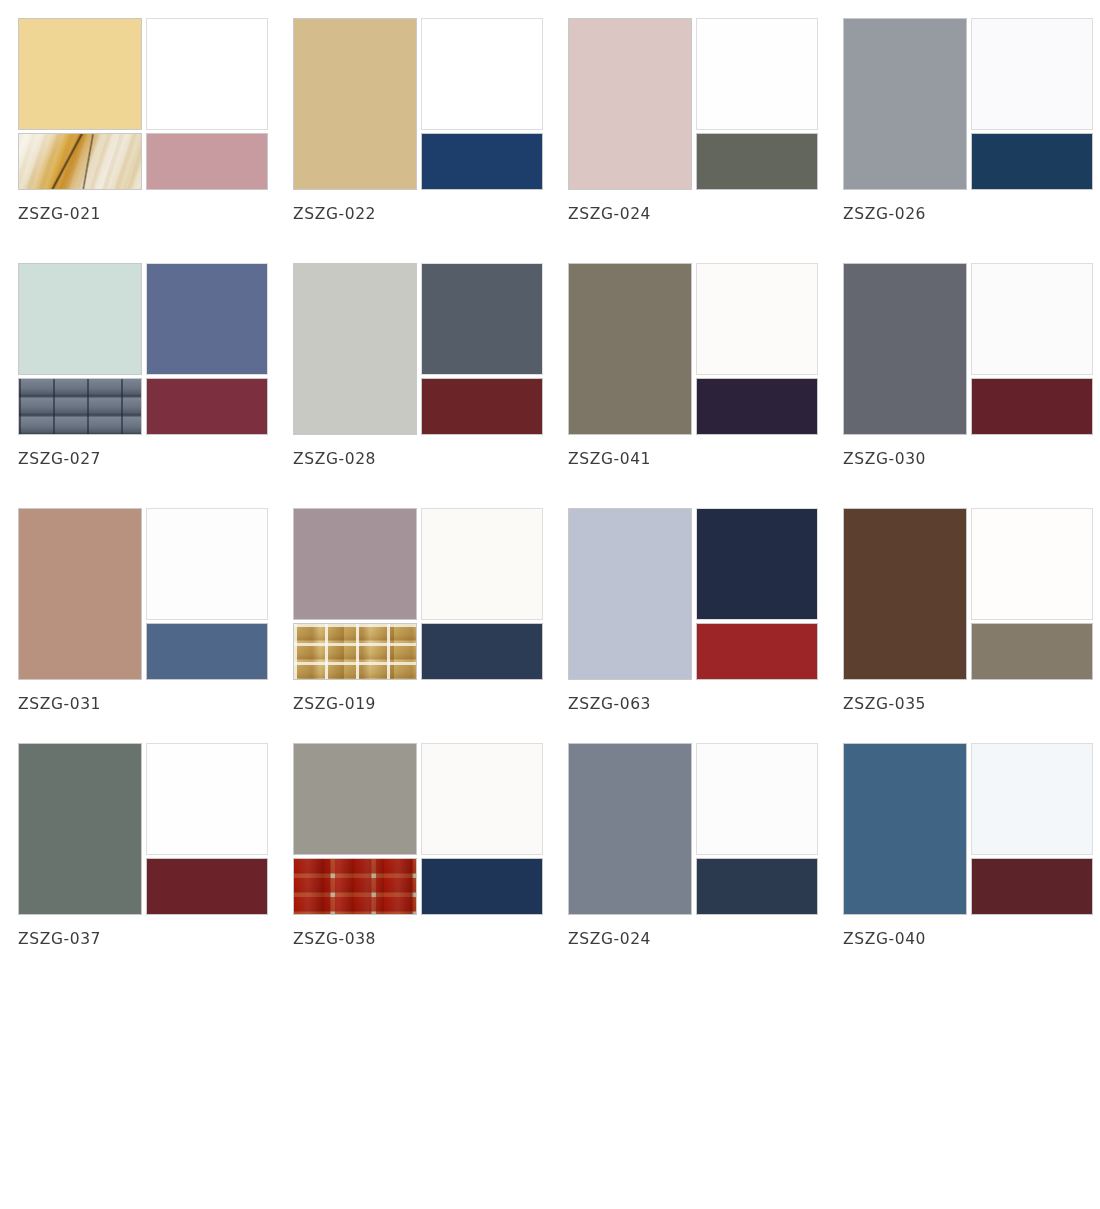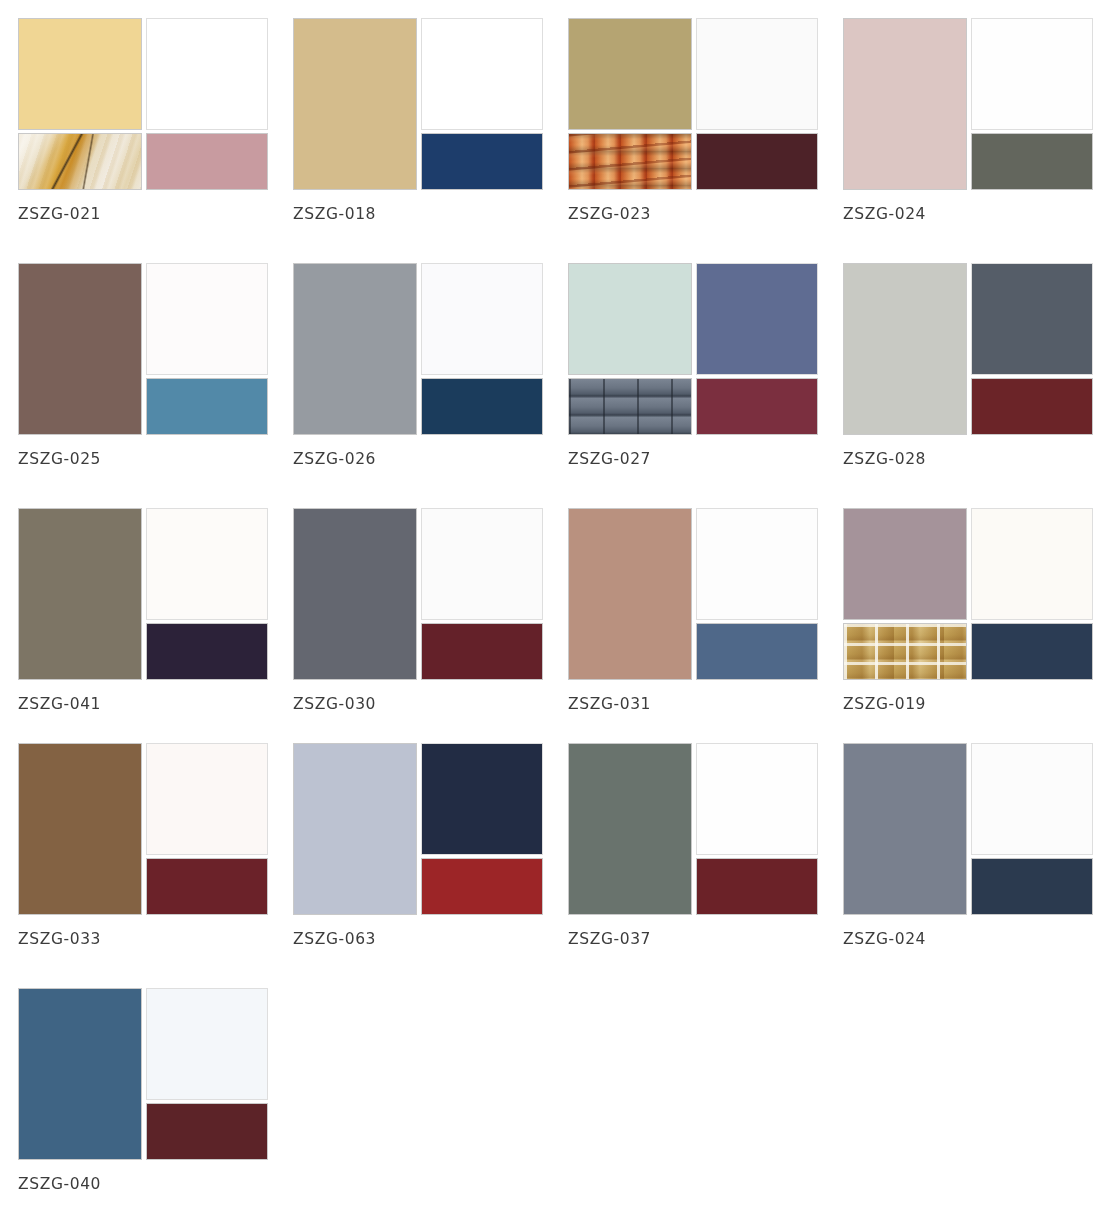--- a/index.html
+++ b/index.html
@@ -211,48 +211,29 @@
         <div class="blk-right-bot" style="background-color: rgb(200, 155, 160);"></div>
       </div>
       <div class="card-label">ZSZG-021</div>
     </div>
     <div class="palette-card">
       <div class="swatch-area">
         <div class="blk-left" style="background-color: rgb(212, 188, 140);"></div>
         <div class="blk-right-top" style="background-color: rgb(255, 255, 255);"></div>
         <div class="blk-right-bot" style="background-color: rgb(29, 61, 107);"></div>
       </div>
-      <div class="card-label">ZSZG-018</div>
-    </div>
-    <div class="palette-card">
-      <div class="swatch-area">
-        <div class="blk-left-top" style="background-color: rgb(181, 164, 114);"></div>
-        <div class="blk-left-bot" style="background: rgb(255, 255, 255);">
-          <div class="tex tex-roof-tile"></div>
-        </div>
-        <div class="blk-right-top" style="background-color: rgb(250, 250, 250);"></div>
-        <div class="blk-right-bot" style="background-color: rgb(77, 34, 40);"></div>
-      </div>
-      <div class="card-label">ZSZG-023</div>
+      <div class="card-label">ZSZG-022</div>
     </div>
     <div class="palette-card">
       <div class="swatch-area">
         <div class="blk-left" style="background-color: rgb(220, 198, 195);"></div>
         <div class="blk-right-top" style="background-color: rgb(254, 254, 254);"></div>
         <div class="blk-right-bot" style="background-color: rgb(99, 102, 93);"></div>
       </div>
       <div class="card-label">ZSZG-024</div>
-    </div>
-    <div class="palette-card">
-      <div class="swatch-area">
-        <div class="blk-left" style="background-color: rgb(122, 97, 89);"></div>
-        <div class="blk-right-top" style="background-color: rgb(253, 251, 251);"></div>
-        <div class="blk-right-bot" style="background-color: rgb(82, 137, 168);"></div>
-      </div>
-      <div class="card-label">ZSZG-025</div>
     </div>
     <div class="palette-card">
       <div class="swatch-area">
         <div class="blk-left" style="background-color: rgb(150, 155, 161);"></div>
         <div class="blk-right-top" style="background-color: rgb(250, 250, 252);"></div>
         <div class="blk-right-bot" style="background-color: rgb(27, 60, 92);"></div>
       </div>
       <div class="card-label">ZSZG-026</div>
     </div>
     <div class="palette-card">
@@ -304,44 +285,55 @@
         <div class="blk-left-bot" style="background: rgb(255, 255, 255);">
           <div class="tex tex-sandstone"></div>
         </div>
         <div class="blk-right-top" style="background-color: rgb(252, 250, 246);"></div>
         <div class="blk-right-bot" style="background-color: rgb(43, 60, 84);"></div>
       </div>
       <div class="card-label">ZSZG-019</div>
     </div>
     <div class="palette-card">
       <div class="swatch-area">
-        <div class="blk-left" style="background-color: rgb(131, 98, 67);"></div>
-        <div class="blk-right-top" style="background-color: rgb(252, 248, 246);"></div>
-        <div class="blk-right-bot" style="background-color: rgb(107, 34, 41);"></div>
-      </div>
-      <div class="card-label">ZSZG-033</div>
-    </div>
-    <div class="palette-card">
-      <div class="swatch-area">
         <div class="blk-left" style="background-color: rgb(188, 194, 209);"></div>
         <div class="blk-right-top" style="background-color: rgb(34, 44, 68);"></div>
         <div class="blk-right-bot" style="background-color: rgb(156, 37, 39);"></div>
       </div>
       <div class="card-label">ZSZG-063</div>
     </div>
     <div class="palette-card">
       <div class="swatch-area">
+        <div class="blk-left" style="background-color: rgb(93, 63, 47);"></div>
+        <div class="blk-right-top" style="background-color: rgb(254, 253, 251);"></div>
+        <div class="blk-right-bot" style="background-color: rgb(132, 123, 106);"></div>
+      </div>
+      <div class="card-label">ZSZG-035</div>
+    </div>
+    <div class="palette-card">
+      <div class="swatch-area">
         <div class="blk-left" style="background-color: rgb(105, 115, 109);"></div>
         <div class="blk-right-top" style="background-color: rgb(254, 254, 254);"></div>
         <div class="blk-right-bot" style="background-color: rgb(107, 34, 40);"></div>
       </div>
       <div class="card-label">ZSZG-037</div>
     </div>
     <div class="palette-card">
       <div class="swatch-area">
+        <div class="blk-left-top" style="background-color: rgb(155, 152, 144);"></div>
+        <div class="blk-left-bot" style="background: rgb(255, 255, 255);">
+          <div class="tex tex-brick"></div>
+        </div>
+        <div class="blk-right-top" style="background-color: rgb(251, 250, 248);"></div>
+        <div class="blk-right-bot" style="background-color: rgb(31, 53, 87);"></div>
+      </div>
+      <div class="card-label">ZSZG-038</div>
+    </div>
+    <div class="palette-card">
+      <div class="swatch-area">
         <div class="blk-left" style="background-color: rgb(121, 128, 142);"></div>
         <div class="blk-right-top" style="background-color: rgb(252, 252, 252);"></div>
         <div class="blk-right-bot" style="background-color: rgb(43, 58, 79);"></div>
       </div>
       <div class="card-label">ZSZG-024</div>
     </div>
     <div class="palette-card">
       <div class="swatch-area">
         <div class="blk-left" style="background-color: rgb(63, 100, 132);"></div>
         <div class="blk-right-top" style="background-color: rgb(244, 247, 250);"></div>

